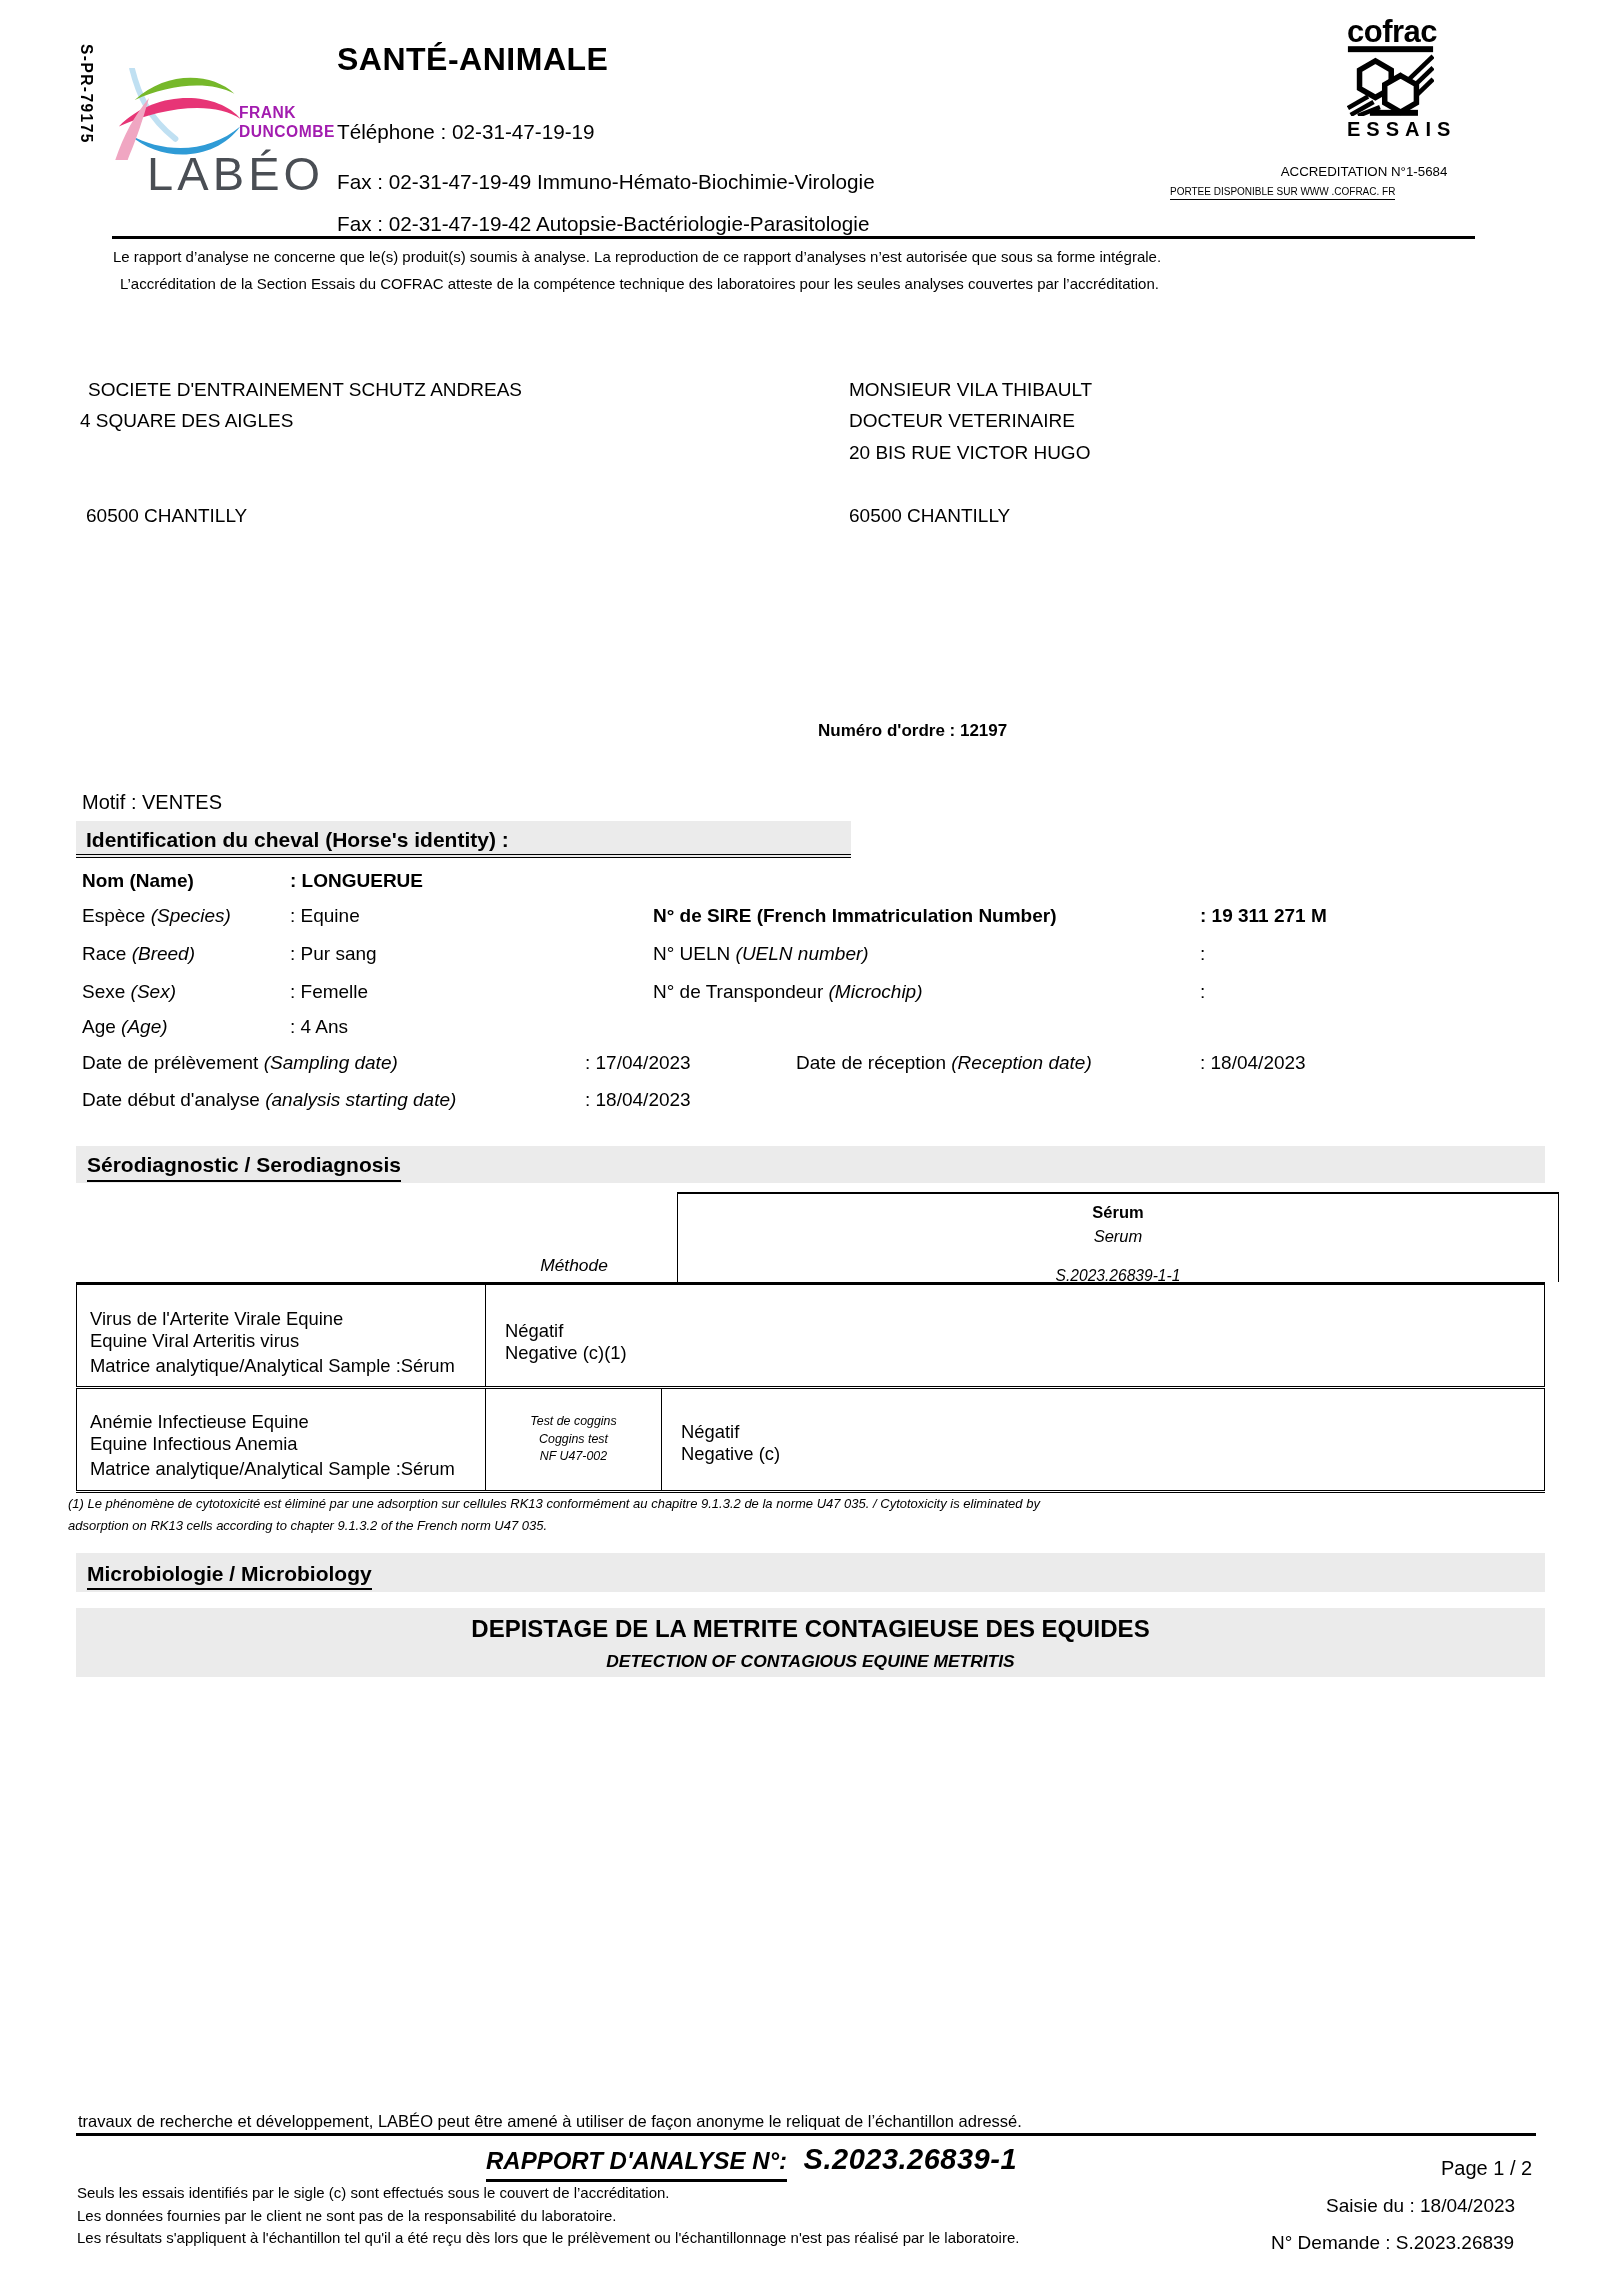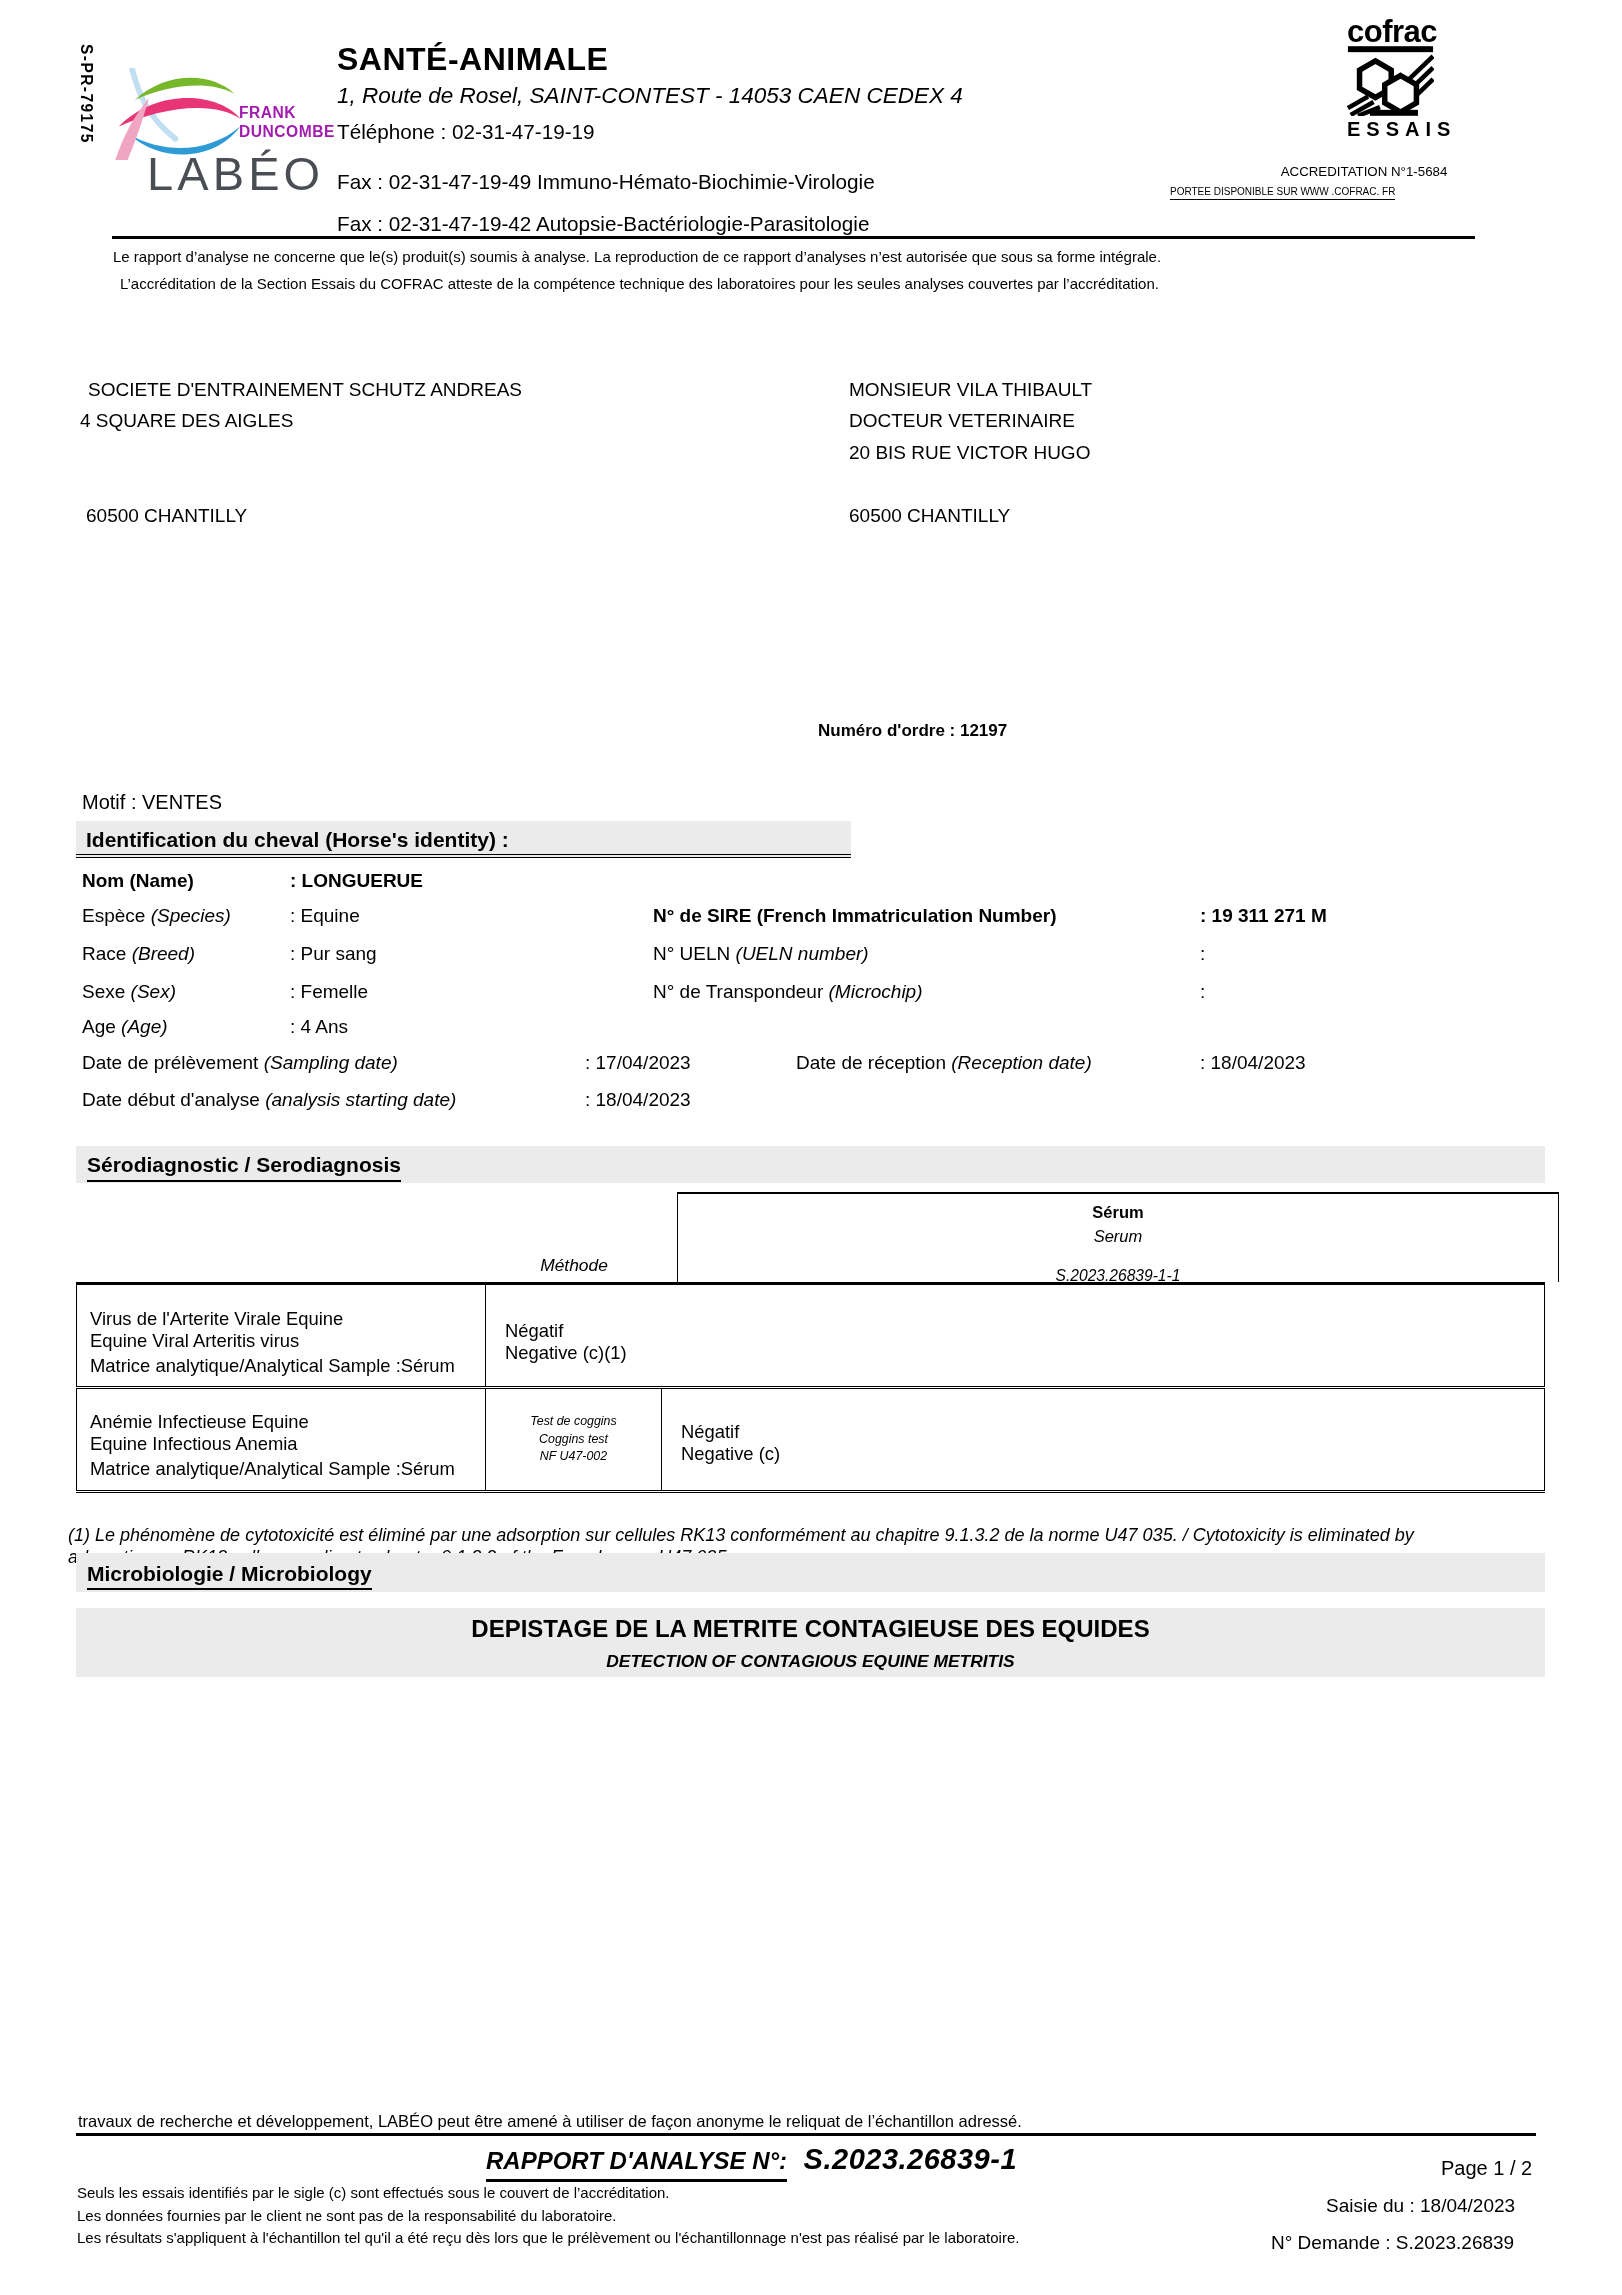--- a/index.html
+++ b/index.html
@@ -44,21 +44,21 @@
               border-top:3.2px solid #000;border-bottom:3.7px double #000;}
   .sero-row{display:flex;height:104px;}
   .sero-row.first{border-bottom:3.7px double #000;}
   .sero-row.second{height:101px;}
   .cell-name{width:410px;border-left:1.4px solid #000;border-right:1.4px solid #000;
              padding:23px 0 0 13px;font-size:18.4px;line-height:21.6px;}
   .cell-method{width:176px;border-right:1.4px solid #000;display:flex;flex-direction:column;
                justify-content:center;align-items:center;text-align:center;
                font-size:12.4px;font-style:italic;line-height:17.4px;}
   .cell-result{flex:1;border-right:1.4px solid #000;padding:35px 0 0 19px;font-size:18.4px;line-height:21.6px;}
-  .footnote{position:absolute;left:68px;font-size:18px;font-style:italic;margin-top:29px;}
+  .footnote{position:absolute;left:68px;font-size:13px;font-style:italic;}
   
   .dep-band{position:absolute;left:76px;top:1608px;width:1469px;height:69px;background:#ebebeb;text-align:center;}
   .dep-title{font-size:24px;font-weight:bold;margin-top:7.3px;}
   .dep-sub{font-size:17.4px;font-weight:bold;font-style:italic;margin-top:7.3px;}
   
   .research{position:absolute;left:78px;font-size:16.5px;}
   .report-line{position:absolute;left:486px;top:2143px;display:flex;align-items:baseline;}
   .report-label{font-size:24px;font-weight:bold;font-style:italic;border-bottom:3.2px solid #000;padding-bottom:4.1px;}
   .report-num{font-size:29px;font-weight:bold;font-style:italic;margin-left:16.5px;letter-spacing:0.5px;}
   .legal{position:absolute;left:77px;font-size:15px;}
@@ -78,21 +78,20 @@
     <path d="M46,150 C128,196 228,190 296,132 C240,210 118,216 46,150 Z" fill="#2f9bd6"></path>
     <path d="M14,208 C34,150 56,110 90,68 C70,140 54,178 42,208 Z" fill="#f0a6c2"></path>
   </svg>
   <div class="brand">
     <div>FRANK</div>
     <div>DUNCOMBE</div>
   </div>
   <div class="labeo-word">LABÉO</div>
 
   <div class="dept">SANTÉ-ANIMALE</div>
-  <div class="hline i t" style="left:337px;top:83px;font-size:22.5px;">1, Route de Rosel, SAINT-CONTEST - 14053 CAEN CEDEX 4</div>
   <div class="hline t" style="left:337px;top:120px;">Téléphone : 02-31-47-19-19</div>
   <div class="hline t" style="left:337px;top:170px;">Fax : 02-31-47-19-49 Immuno-Hémato-Biochimie-Virologie</div>
   <div class="hline t" style="left:337px;top:212px;">Fax : 02-31-47-19-42 Autopsie-Bactériologie-Parasitologie</div>
 
   <div class="cofrac-box">
     <div class="cofrac-word">cofrac</div>
     <svg width="87" height="70" viewBox="0 0 190 152">
       <rect x="2" y="0" width="186" height="13" fill="#000"></rect>
       <g stroke="#000" stroke-width="10" fill="none">
         <line x1="188" y1="22" x2="122" y2="85"></line>

